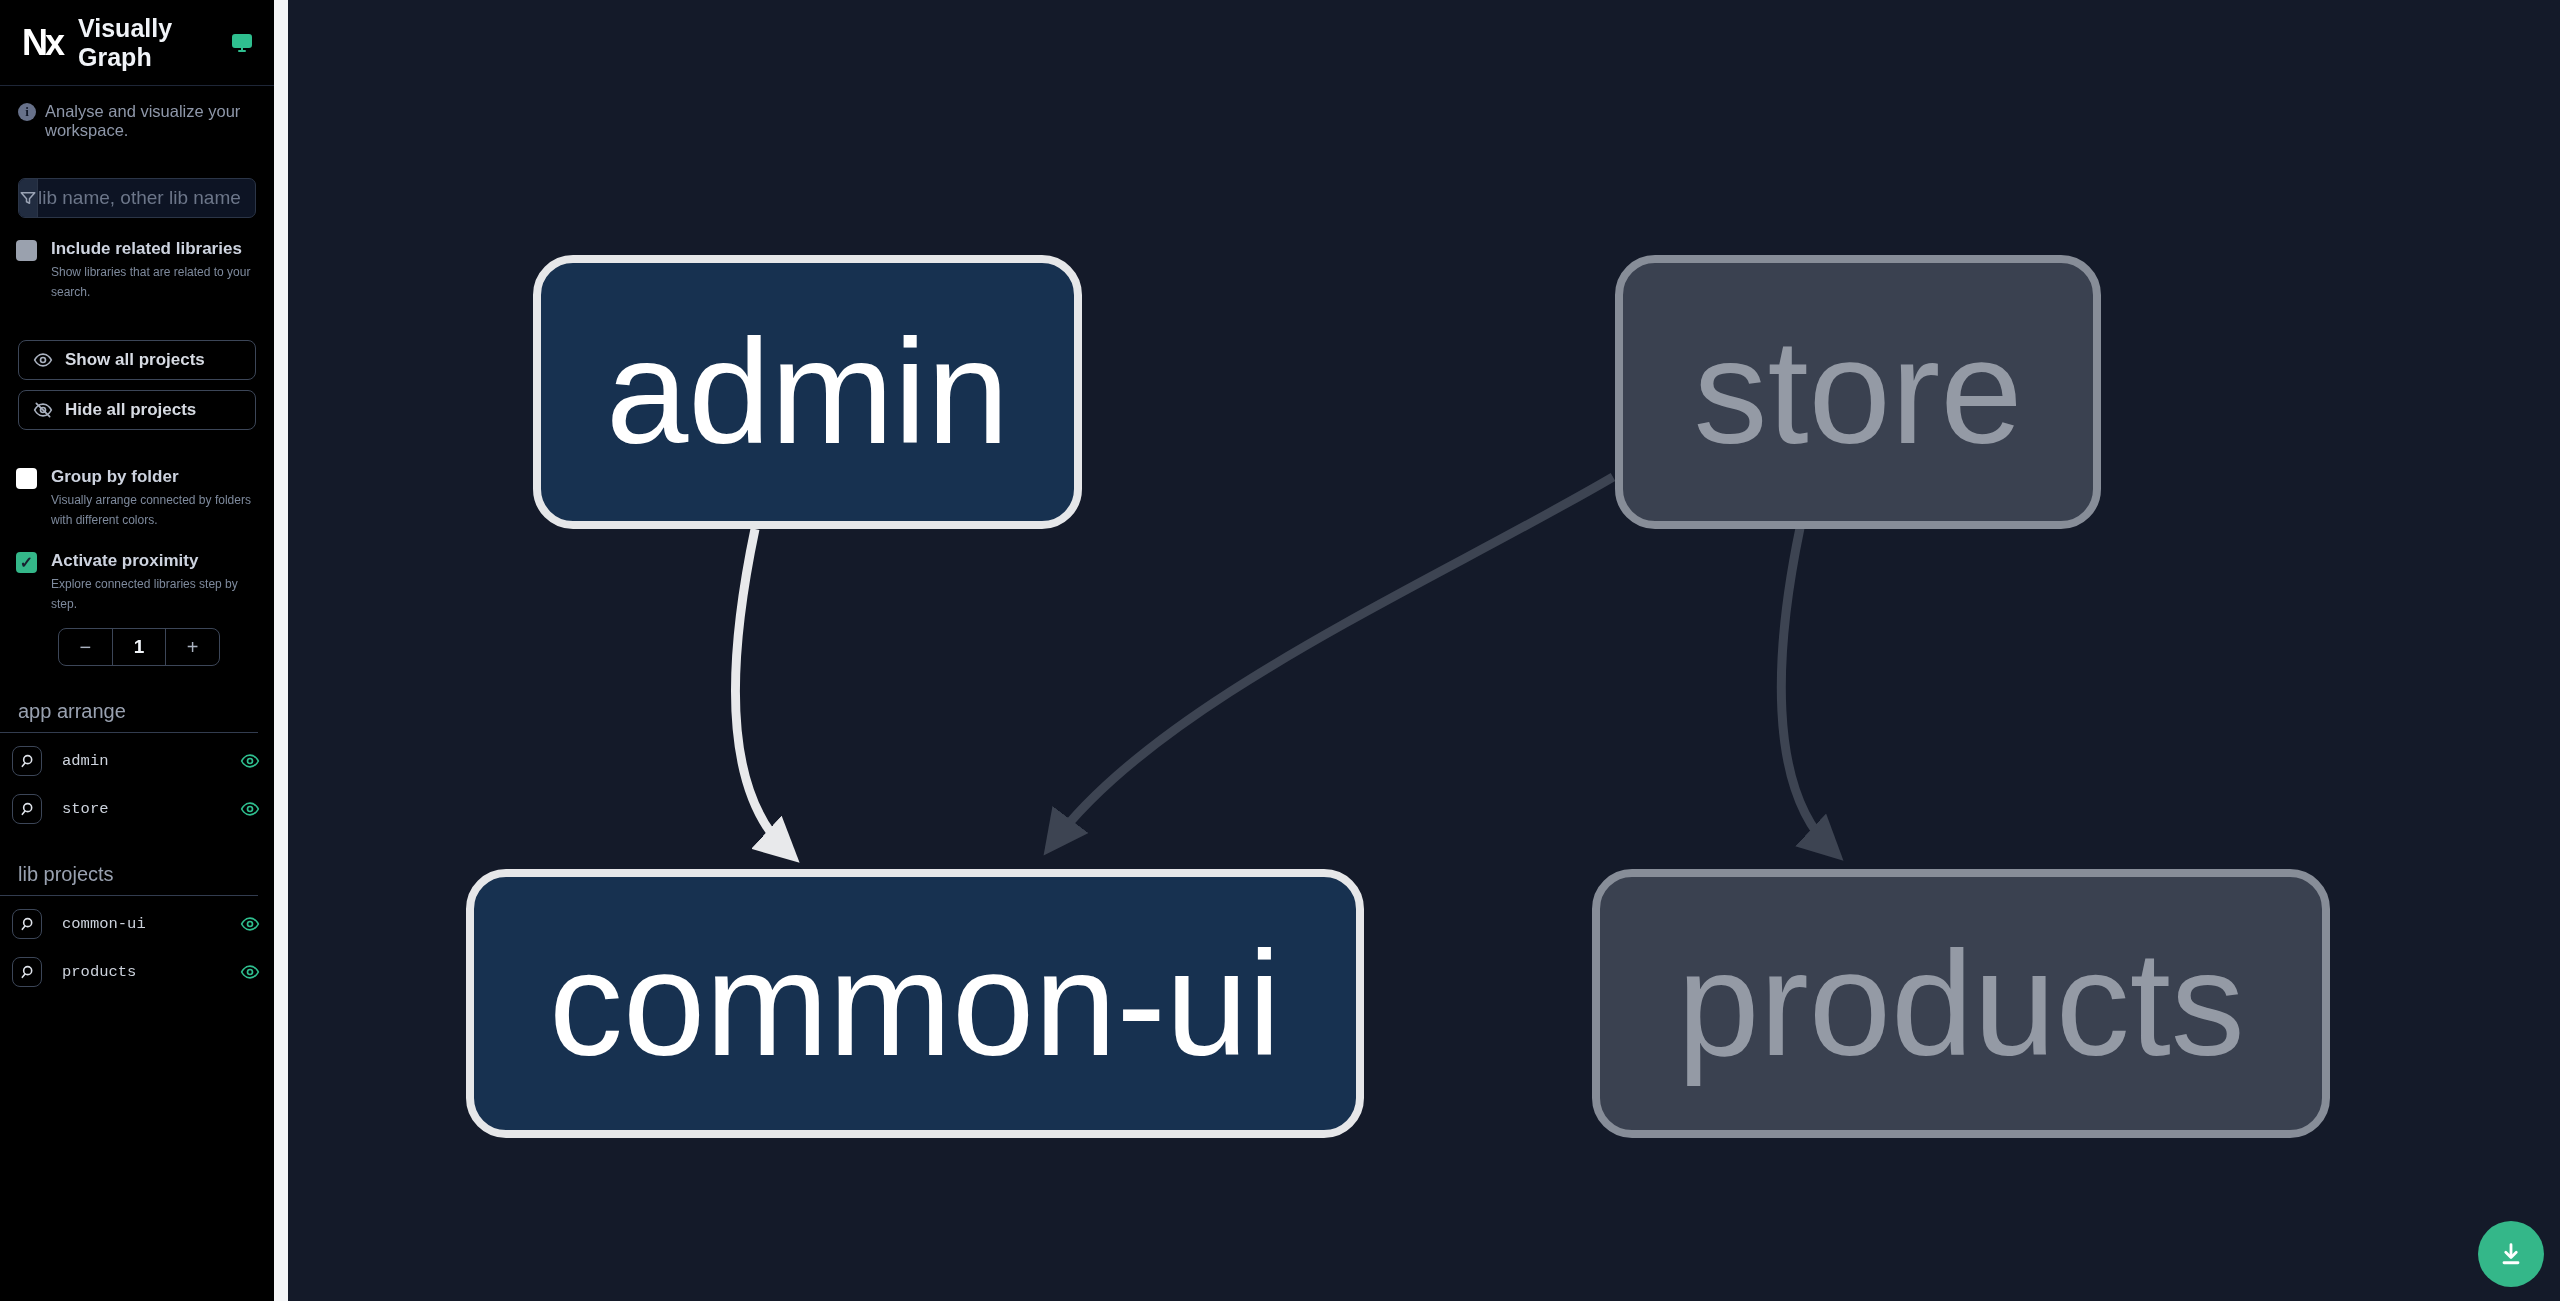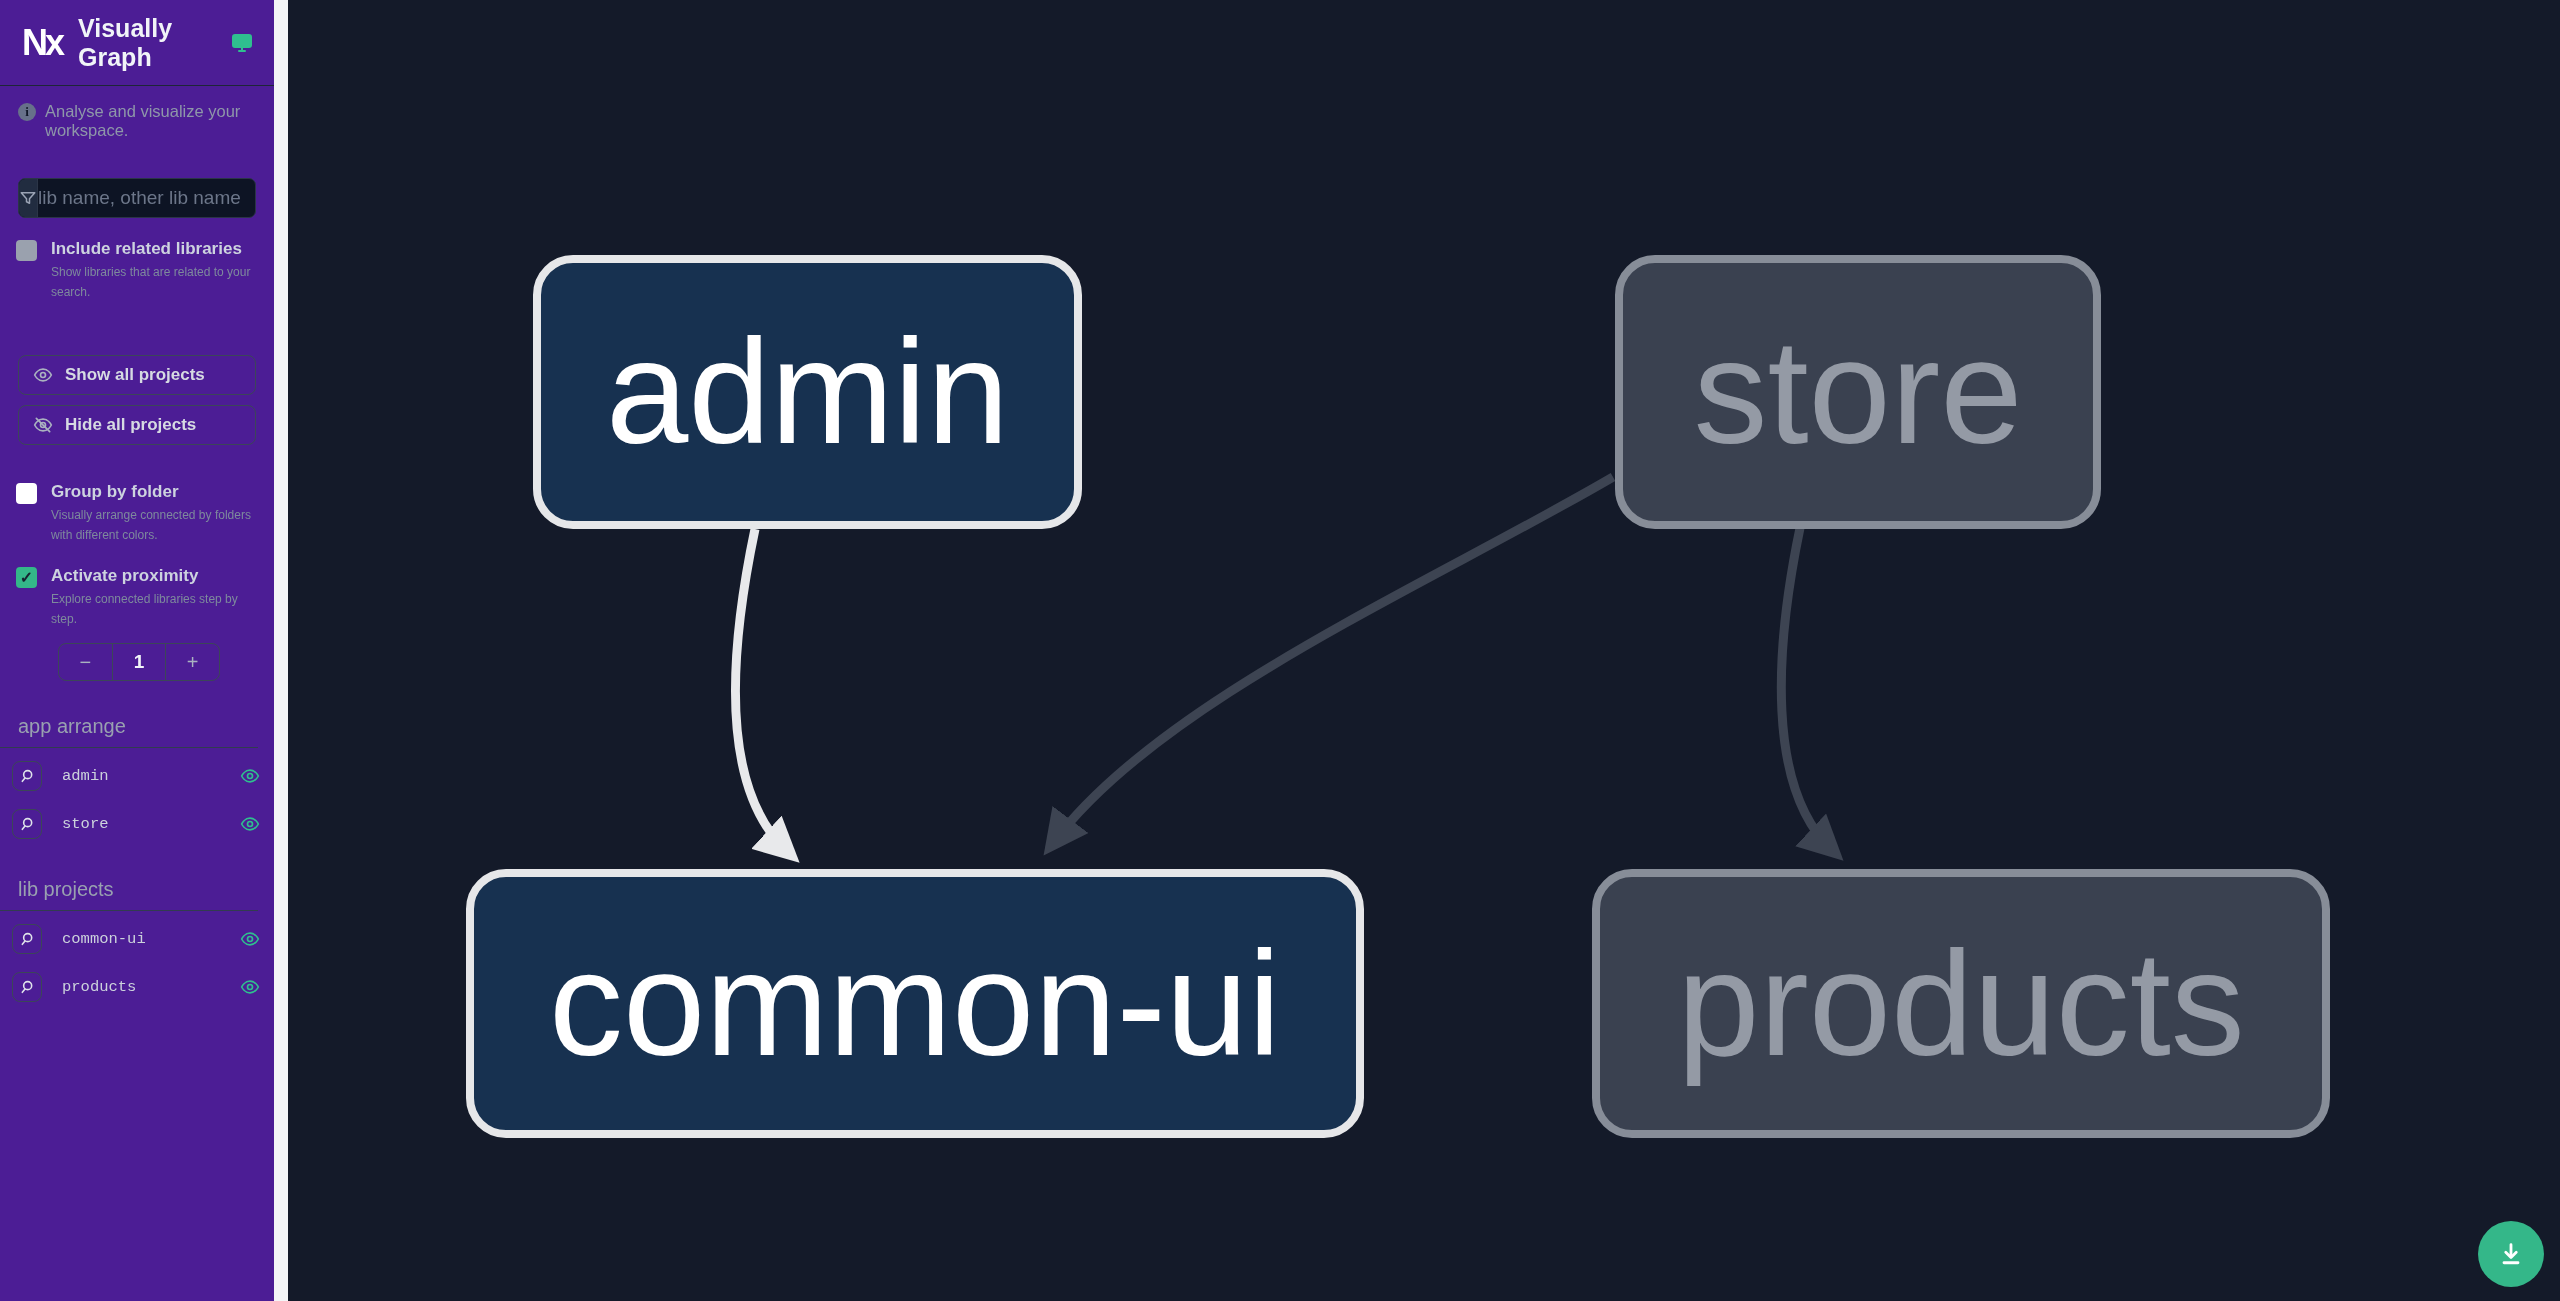--- a/index.html
+++ b/index.html
@@ -7,21 +7,21 @@
   body {
     font-family: "Liberation Sans", sans-serif;
     background: #141a29;
     color: #cbd2de;
     display: flex;
   }
 
   
   .sidebar {
     width: 274px; height: 1301px; flex: 0 0 274px;
-    background: #4c1d95;
+    background: #000000;
     display: flex; flex-direction: column;
     overflow: hidden;
   }
   .sb-header {
     height: 86px; display: flex; align-items: center;
     padding: 0 20px 0 22px;
     border-bottom: 1px solid #1e2637;
     flex: 0 0 86px;
   }
   .logo { font-weight: 900; font-size: 36px; color: #ffffff; letter-spacing: -3px; font-style: normal; }
@@ -75,21 +75,21 @@
 
   .sb-btn {
     margin: 0 18px; height: 40px;
     border: 1px solid #3c4658; border-radius: 8px;
     background: transparent; color: #d6dae2;
     display: flex; align-items: center; gap: 12px;
     padding: 0 14px; font-size: 17px; font-weight: 700;
     font-family: "Liberation Sans", sans-serif; cursor: pointer;
   }
   .sb-btn .btn-icon { color: #aab2c0; display: flex; }
-  .sb-btn.first { margin-top: 53px; }
+  .sb-btn.first { margin-top: 38px; }
   .sb-btn.second { margin-top: 10px; }
 
   .stepper {
     margin: 14px 0 0 58px; width: 162px; height: 38px;
     border: 1px solid #3c4658; border-radius: 8px;
     display: flex; overflow: hidden;
   }
   .stepper > div {
     flex: 1; display: flex; align-items: center; justify-content: center;
     font-size: 20px; color: #aab2c0;

